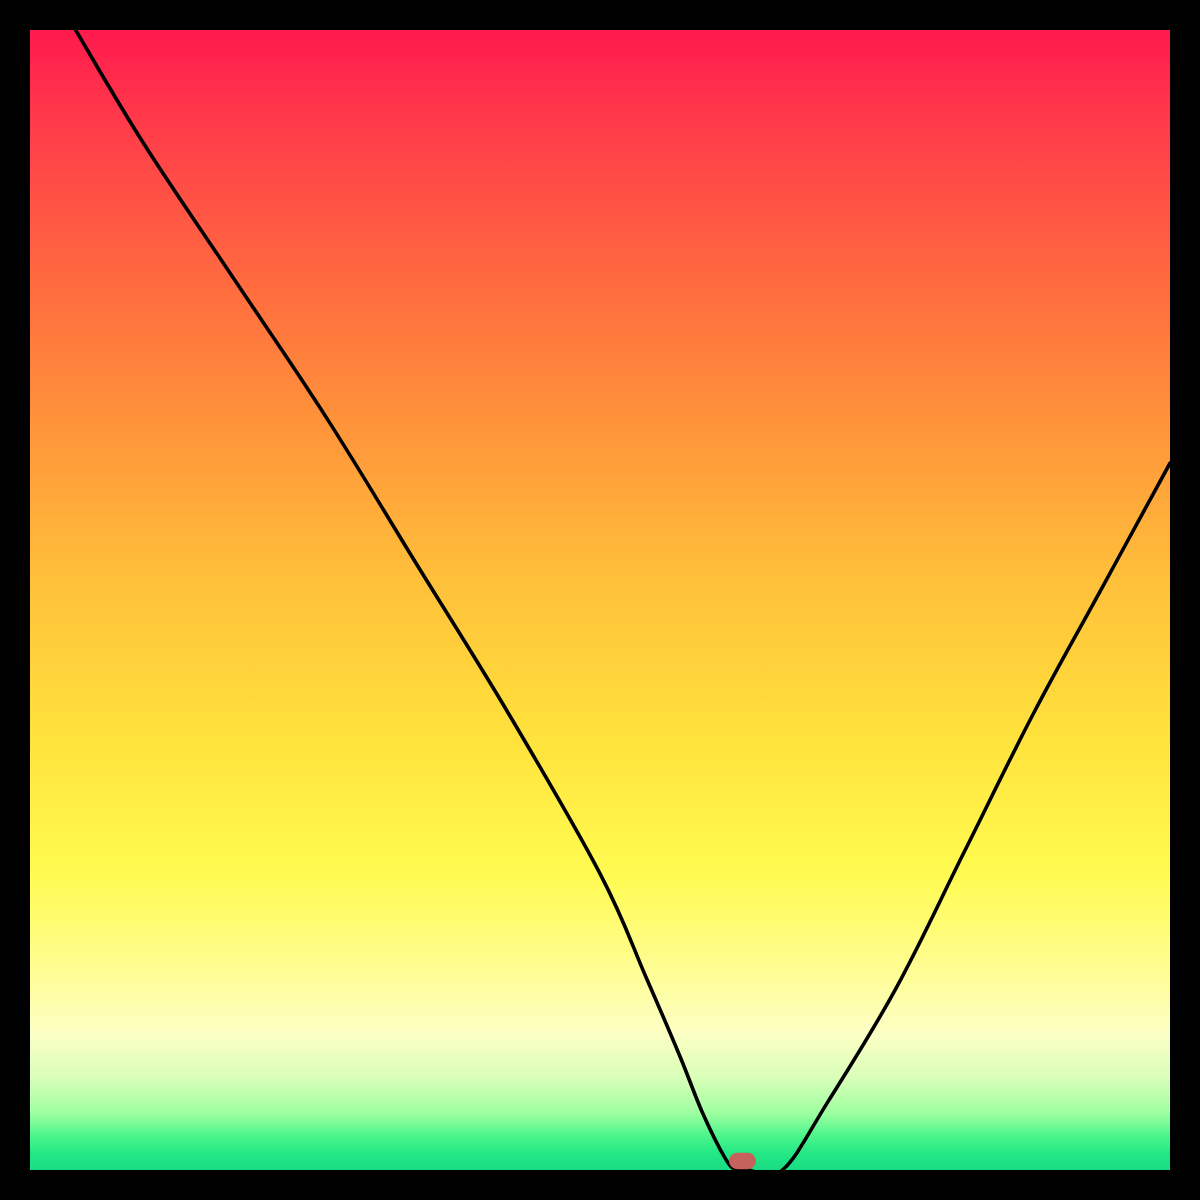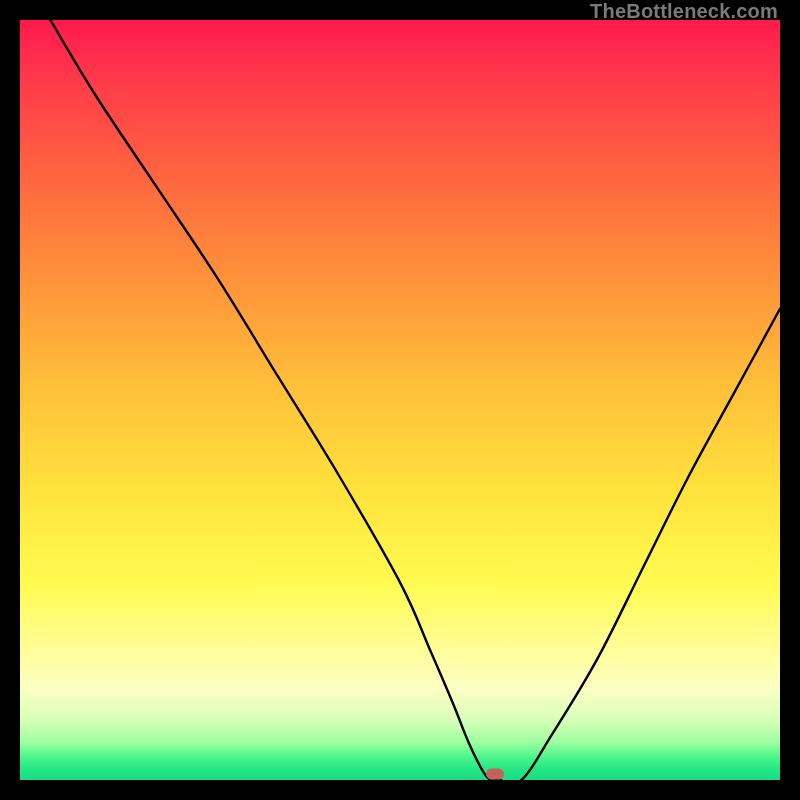--- a/index.html
+++ b/index.html
@@ -66,20 +66,19 @@
     height: 11px;
     border-radius: 6px;
     background: #c5625c;
     transform: translate(-50%, -50%);
   }
 </style>
 </head>
 <body>
 
 <div class="frame">
-  <div class="watermark">TheBottleneck.com</div>
   <div class="plot">
     <svg class="curve" viewBox="0 0 760 760" preserveAspectRatio="none">
       <path id="curve-path" fill="none" stroke="#000000" stroke-width="2.4" stroke-linecap="round" stroke-linejoin="round" d="M 30.40 0.00 C 38.61 13.68, 56.85 45.90, 76.00 76.00 C 95.15 106.10, 114.91 134.37, 136.80 167.20 C 158.69 200.03, 175.71 224.20, 197.60 258.40 C 219.49 292.60, 236.51 321.63, 258.40 357.20 C 280.29 392.77, 297.31 419.06, 319.20 456.00 C 341.09 492.94, 363.58 530.94, 380.00 562.40 C 396.42 593.86, 400.82 608.91, 410.40 630.80 C 419.98 652.69, 426.36 667.58, 433.20 684.00 C 440.04 700.42, 442.93 709.69, 448.40 722.00 C 453.87 734.31, 459.50 745.56, 463.60 752.40 C 467.70 759.24, 468.46 758.63, 471.20 760.00 C 473.94 761.37, 473.33 760.00, 478.80 760.00 C 484.27 760.00, 492.02 768.21, 501.60 760.00 C 511.18 751.79, 518.32 736.29, 532.00 714.40 C 545.68 692.51, 561.18 668.50, 577.60 638.40 C 594.02 608.30, 606.78 580.03, 623.20 547.20 C 639.62 514.37, 652.38 487.46, 668.80 456.00 C 685.22 424.54, 697.98 402.50, 714.40 372.40 C 730.82 342.30, 751.79 303.85, 760.00 288.80"></path>
     </svg>
     <div id="min-marker" class="marker" style="left: 475px; top: 753.92px; background: rgb(197, 98, 92);"></div>
   </div>
 </div>
 
 </body></html>

